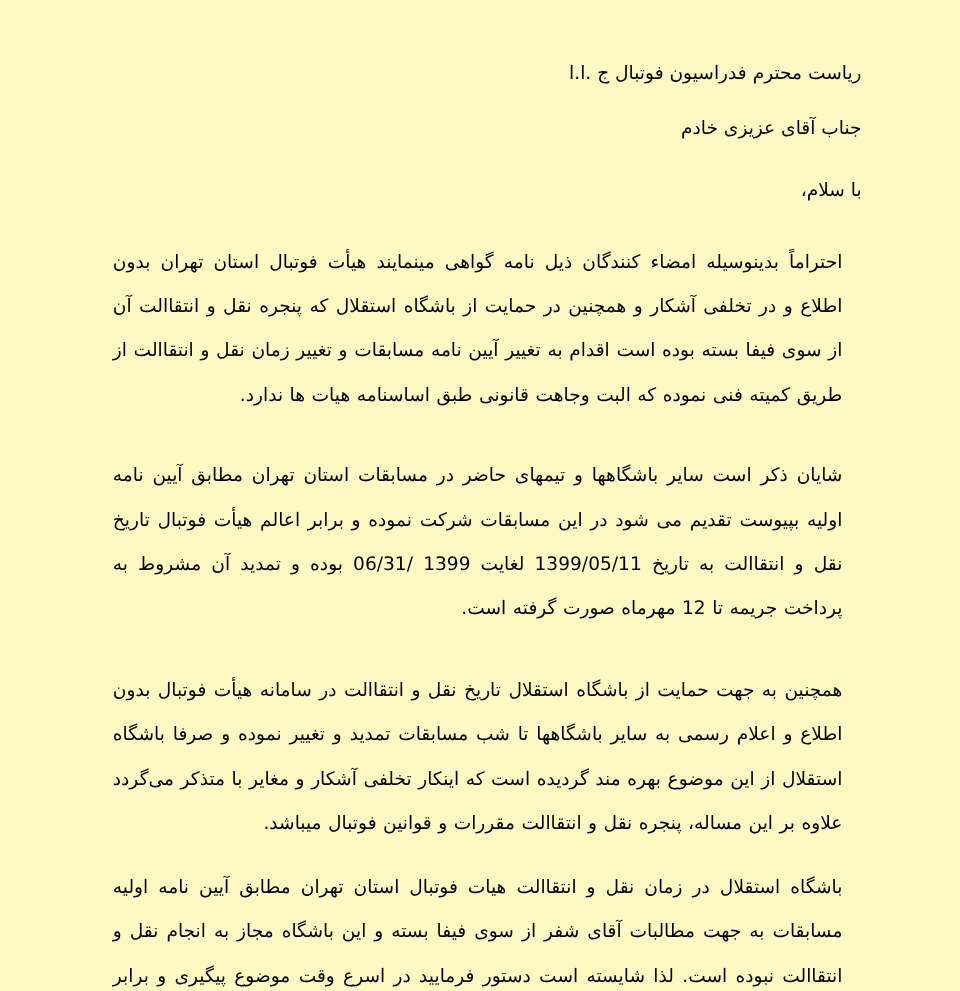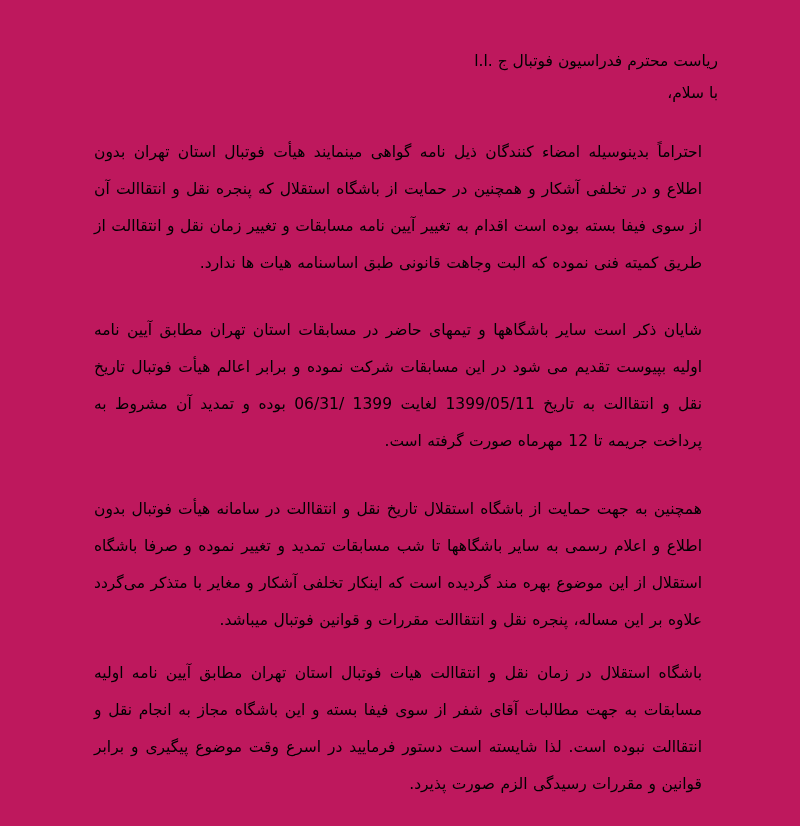--- a/index.html
+++ b/index.html
@@ -13,34 +13,34 @@
     height: 826px;
     overflow: hidden;
     font-family: "DejaVu Sans", "Liberation Sans", sans-serif;
     color: #000000;
     direction: rtl;
   }
   .page {
     box-sizing: border-box;
     width: 800px;
     height: 826px;
-    background: #be185d;
+    background: #fef9c3;
     padding: 44px 82px 20px 78px;
     direction: rtl;
   }
   .head-line {
     text-align: right;
     font-size: 15.5px;
     line-height: 1.0;
     margin: 0 0 0 0;
     white-space: nowrap;
   }
   .head-line.l1 { margin-top: 10px; }
   .head-line.l2 { margin-top: 30px; }
-  .head-line.l3 { margin-top: 16px; }
+  .head-line.l3 { margin-top: 36px; }
 
   .para {
     text-align: justify;
     text-align-last: right;
     font-size: 15.5px;
     line-height: 37px;
     margin: 16px;
     word-spacing: 0.5px;
   }
   .para.p1 { margin-top: 33px; }
@@ -48,20 +48,21 @@
   .para.p3 { margin-top: 31px; }
   .para.p4 { margin-top: 0px; }
 </style>
 </head>
 <body>
 
 <div class="page">
 
   <div class="head-line l1">ریاست محترم فدراسیون فوتبال ج .ا.ا</div>
 
+  <div class="head-line l2">جناب آقای عزیزی خادم</div>
 
   <div class="head-line l3">با سلام،</div>
 
   <p class="para p1">احتراماً بدینوسیله امضاء کنندگان ذیل نامه گواهی مینمایند هیأت فوتبال استان تهران بدون اطلاع و در تخلفی آشکار و همچنین در حمایت از باشگاه استقلال که پنجره نقل و انتقاالت آن از سوی فیفا بسته بوده است اقدام به تغییر آیین نامه مسابقات و تغییر زمان نقل و انتقاالت از طریق کمیته فنی نموده که البت وجاهت قانونی طبق اساسنامه هیات ها ندارد.</p>
 
   <p class="para p2">شایان ذکر است سایر باشگاهها و تیمهای حاضر در مسابقات استان تهران مطابق آیین نامه اولیه بپیوست تقدیم می شود در این مسابقات شرکت نموده و برابر اعالم هیأت فوتبال تاریخ نقل و انتقاالت به تاریخ  1399/05/11 لغایت 1399 /06/31 بوده و تمدید آن مشروط به پرداخت جریمه تا 12 مهرماه صورت گرفته است.</p>
 
   <p class="para p3">همچنین به جهت حمایت از باشگاه استقلال تاریخ نقل و انتقاالت در سامانه هیأت فوتبال بدون اطلاع و اعلام رسمی به سایر باشگاهها تا شب مسابقات تمدید و تغییر نموده و صرفا باشگاه استقلال از این موضوع بهره مند گردیده است که اینکار تخلفی آشکار و مغایر با متذکر می‌گردد علاوه بر این مساله، پنجره نقل و انتقاالت  مقررات و قوانین فوتبال میباشد.</p>
 
   <p class="para p4">باشگاه استقلال در زمان نقل و انتقاالت هیات فوتبال استان تهران مطابق آیین نامه اولیه مسابقات به جهت مطالبات آقای شفر از سوی فیفا بسته و این باشگاه مجاز به انجام نقل و انتقاالت نبوده است. لذا شایسته است دستور فرمایید در اسرع وقت موضوع پیگیری و برابر قوانین و مقررات رسیدگی الزم صورت پذیرد.</p>

